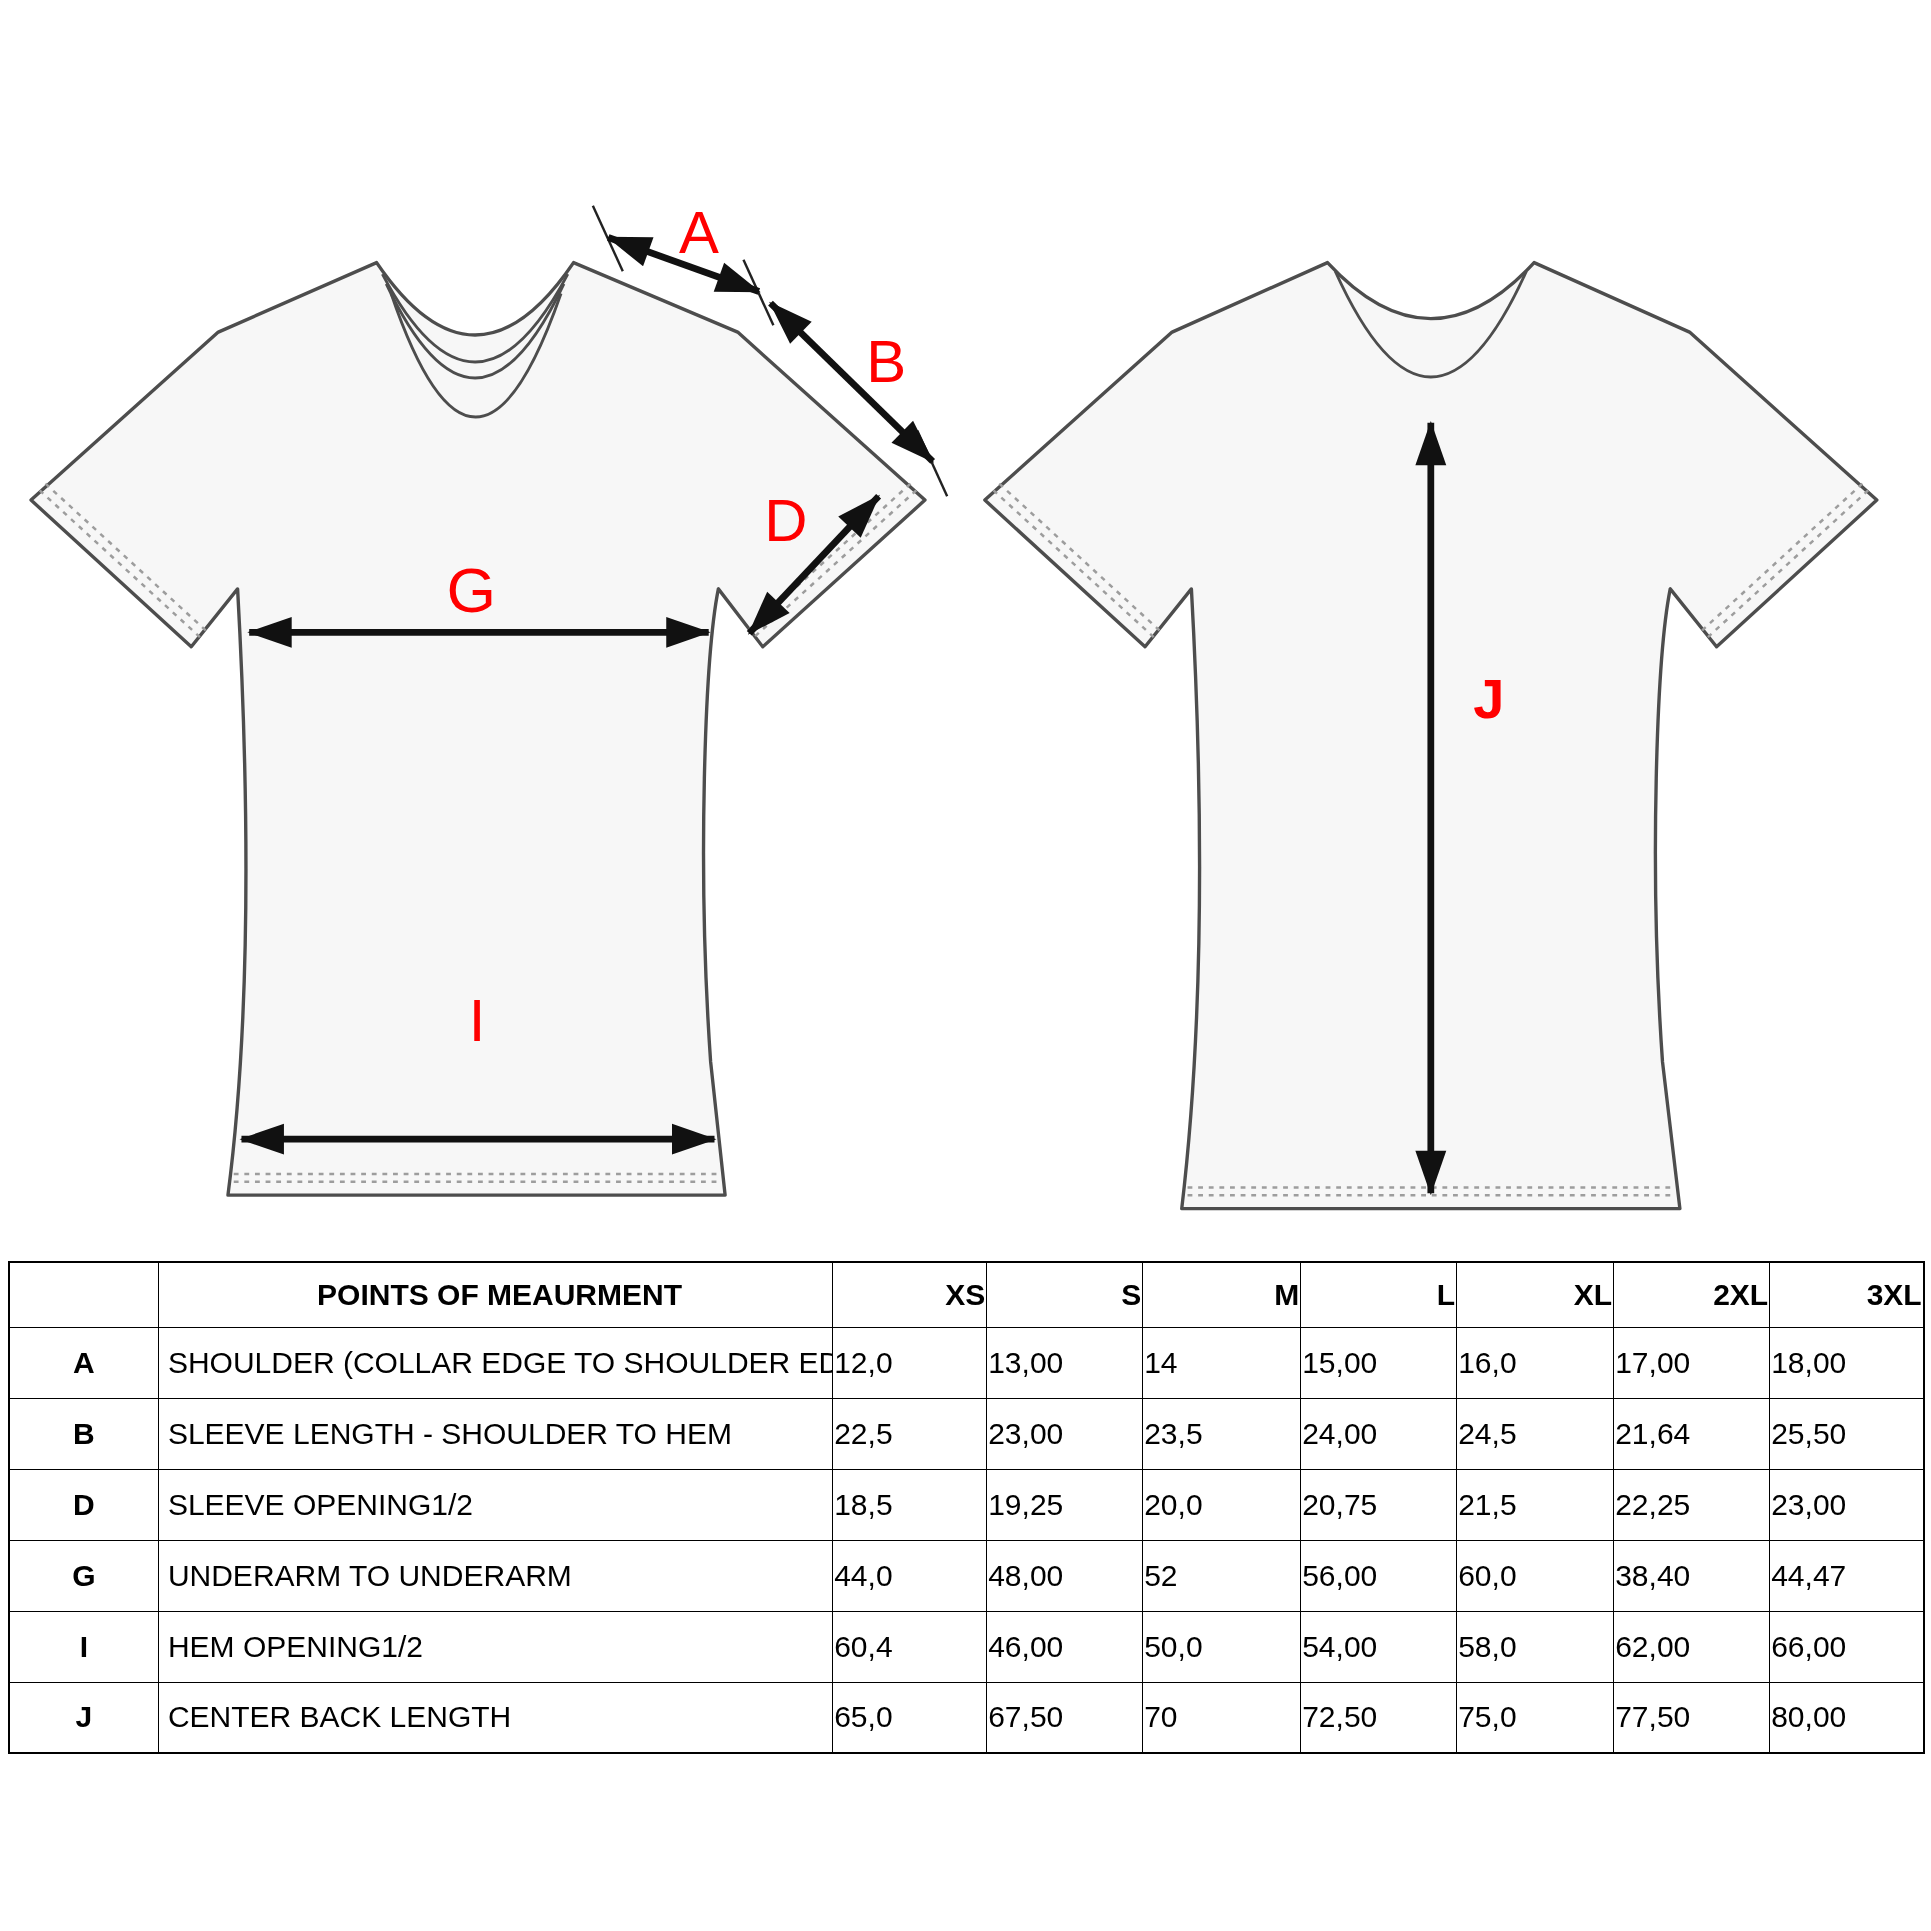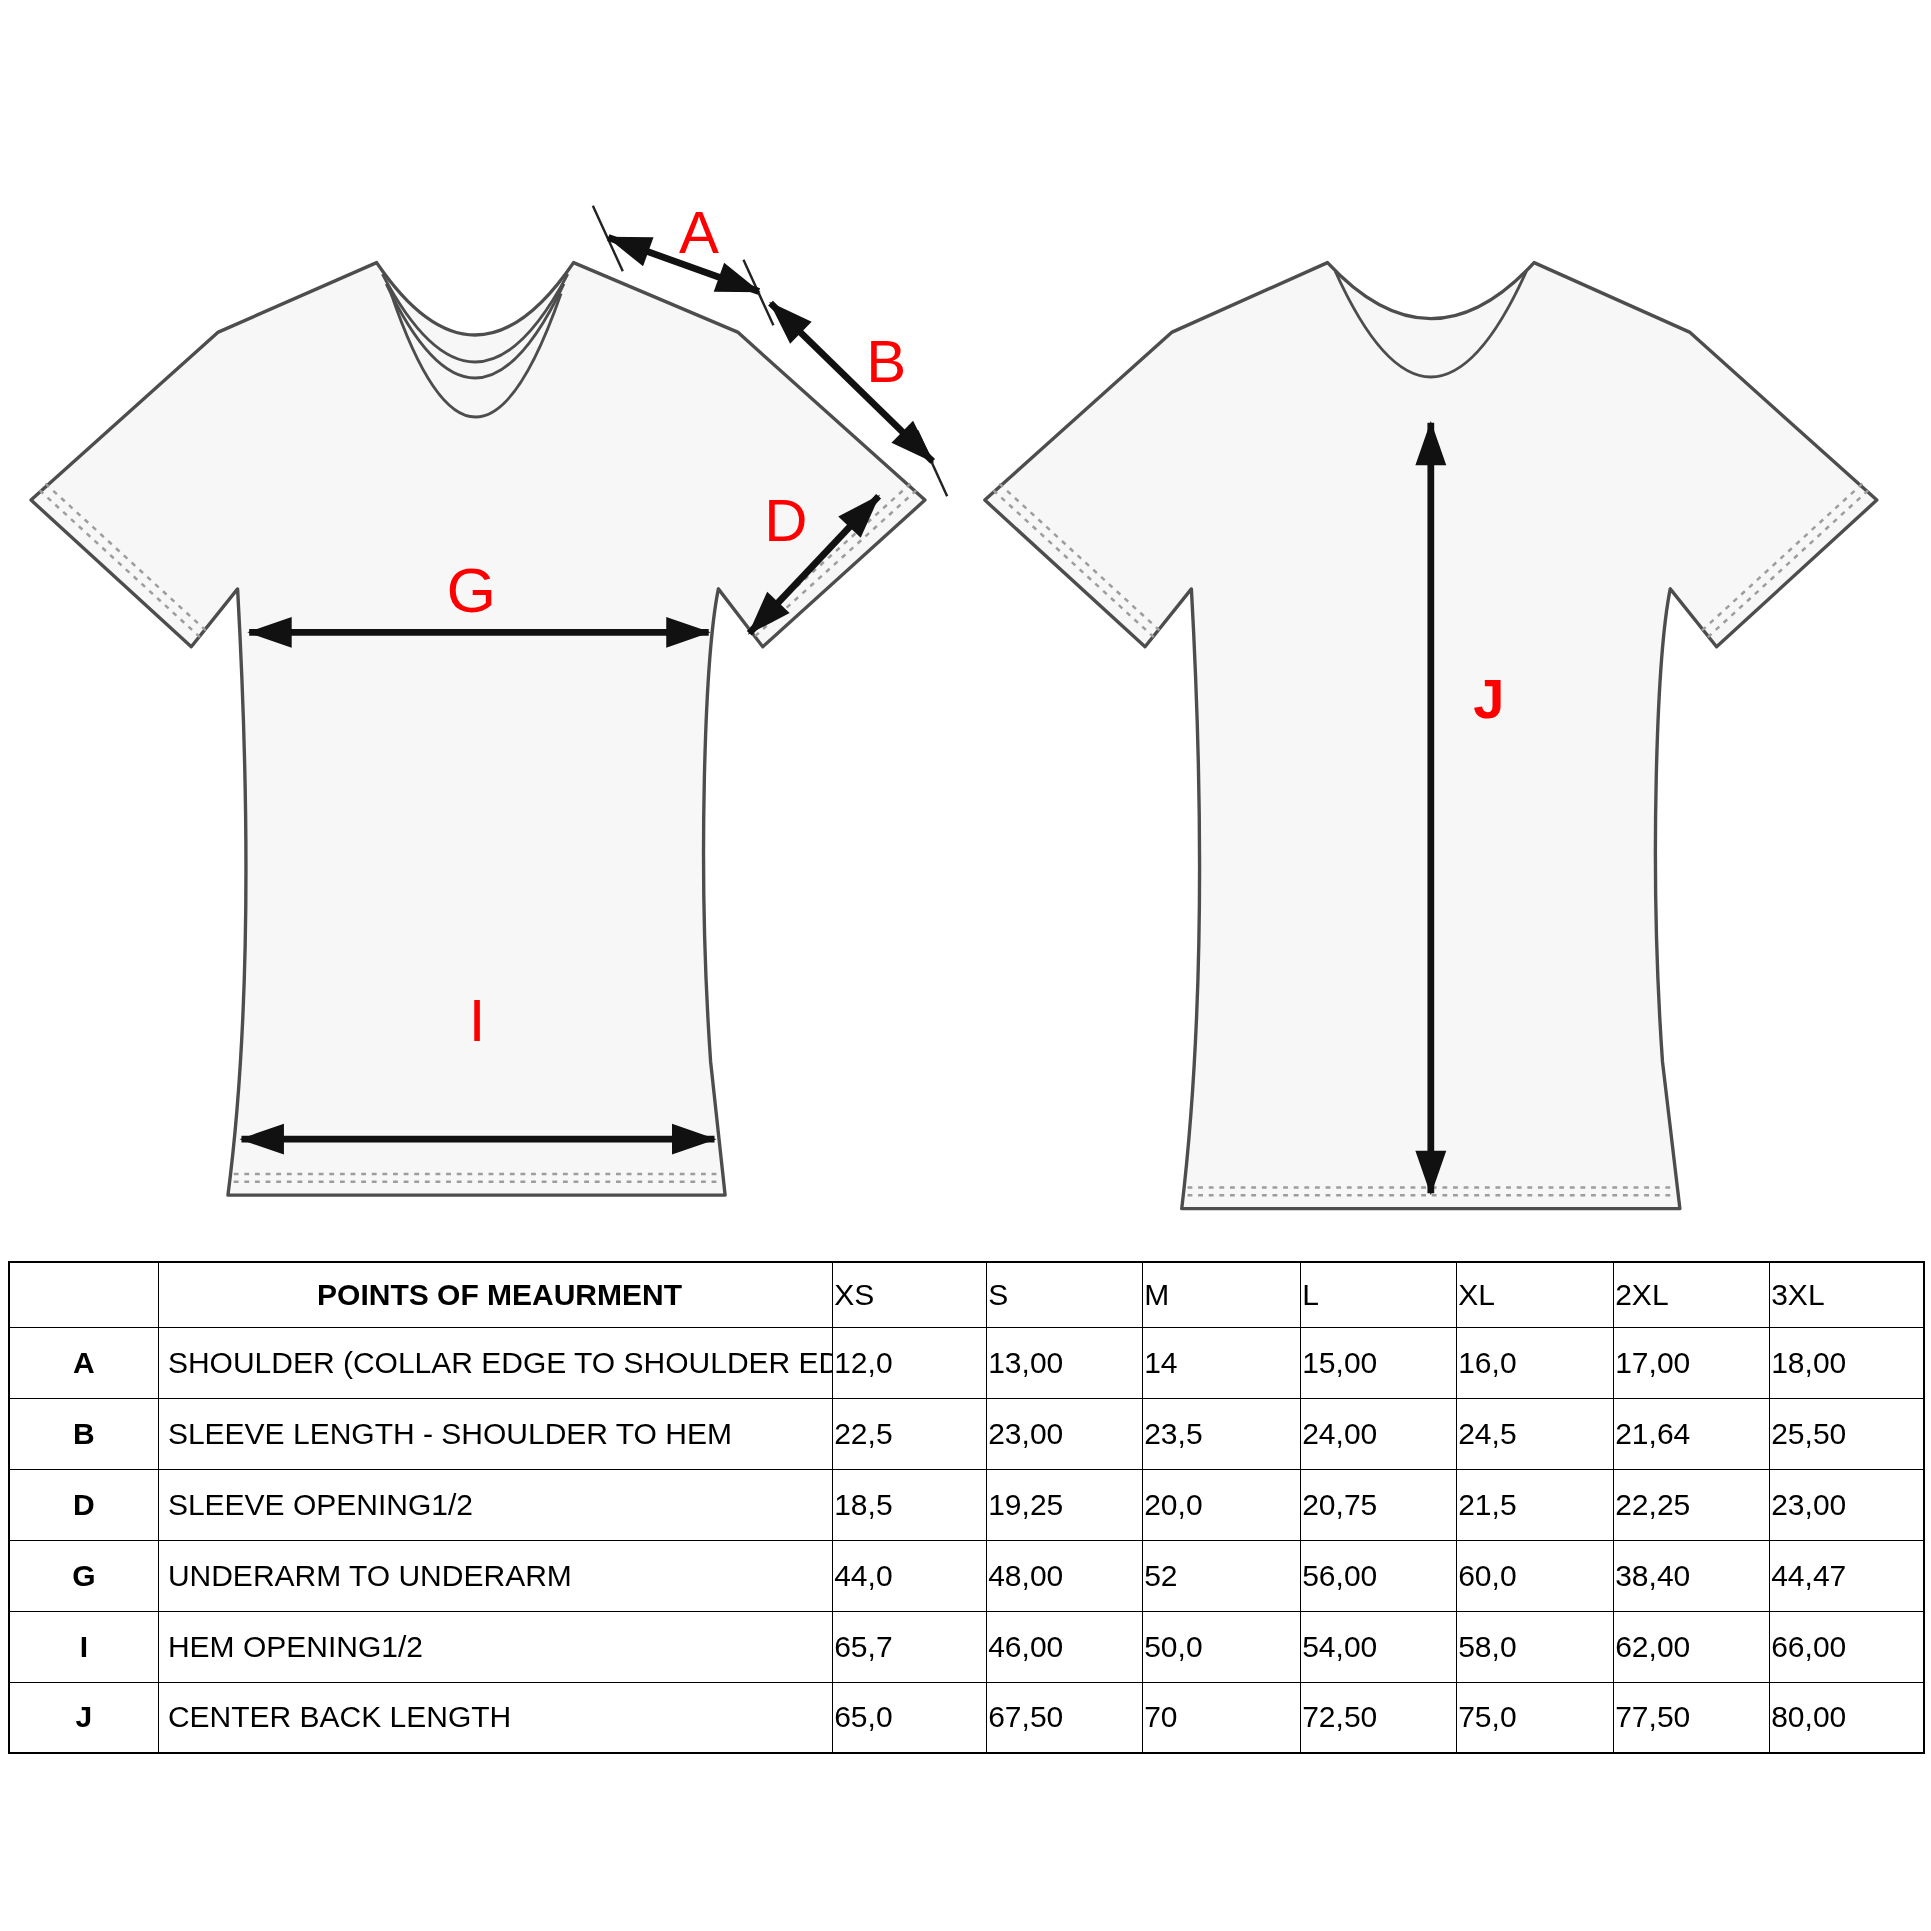--- a/index.html
+++ b/index.html
@@ -22,21 +22,21 @@
     border:2.9px solid #000;
   }
   .size-chart th,.size-chart td{
     border:1.9px solid #000;font-size:30px;color:#000;
     overflow:hidden;white-space:nowrap;vertical-align:middle;
   }
   .size-chart thead tr{height:65px;}
   .size-chart tbody tr{height:71px;}
   .corner-cell{}
   .points-header{text-align:center;padding-left:8.7px;font-weight:bold;}
-  .size-header{text-align:left;font-weight:normal;}
+  .size-header{text-align:right;font-weight:bold;}
   .letter-cell{text-align:center;font-weight:bold;color:#ff0000;}
   .desc-cell{text-align:left;padding-left:8.7px;}
   .num-cell{}
 </style>
 </head>
 <body>
 
 <div class="canvas">
 
   <svg width="1931" height="1255" viewBox="0 0 2000 1300">
@@ -162,21 +162,21 @@
         <td class="num-cell">48,00</td>
         <td class="num-cell">52</td>
         <td class="num-cell">56,00</td>
         <td class="num-cell">60,0</td>
         <td class="num-cell">38,40</td>
         <td class="num-cell">44,47</td>
       </tr>
       <tr>
         <td class="letter-cell">I</td>
         <td class="desc-cell">HEM OPENING1/2</td>
-        <td class="num-cell">65,7</td>
+        <td class="num-cell">60,4</td>
         <td class="num-cell">46,00</td>
         <td class="num-cell">50,0</td>
         <td class="num-cell">54,00</td>
         <td class="num-cell">58,0</td>
         <td class="num-cell">62,00</td>
         <td class="num-cell">66,00</td>
       </tr>
       <tr>
         <td class="letter-cell">J</td>
         <td class="desc-cell">CENTER BACK LENGTH</td>

